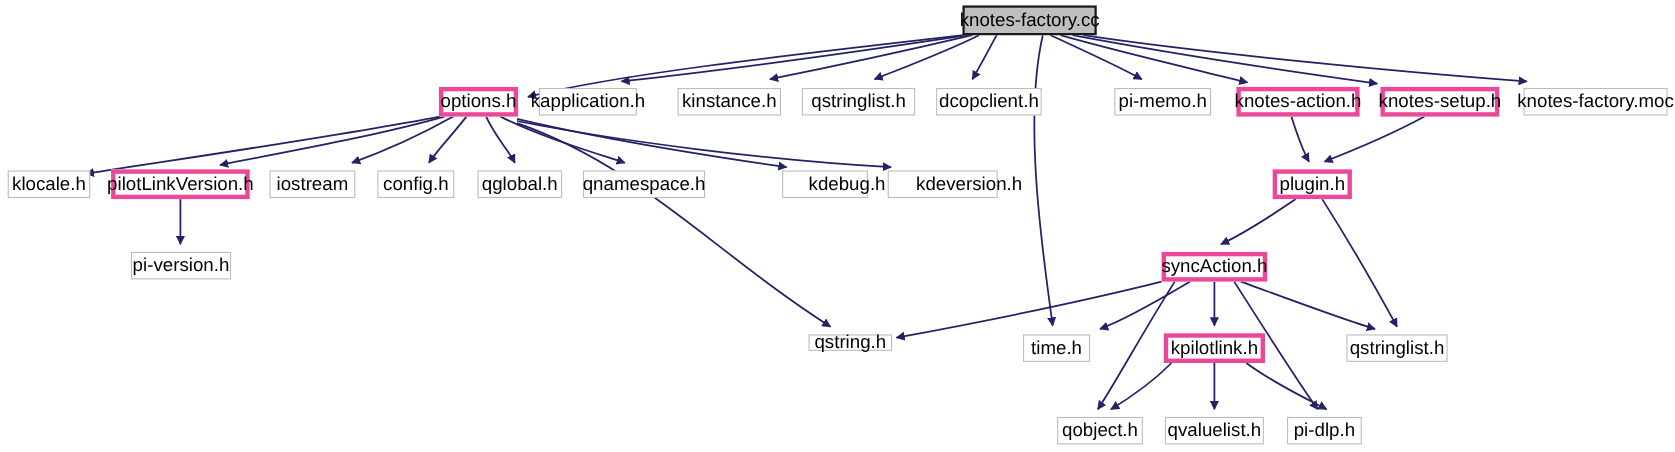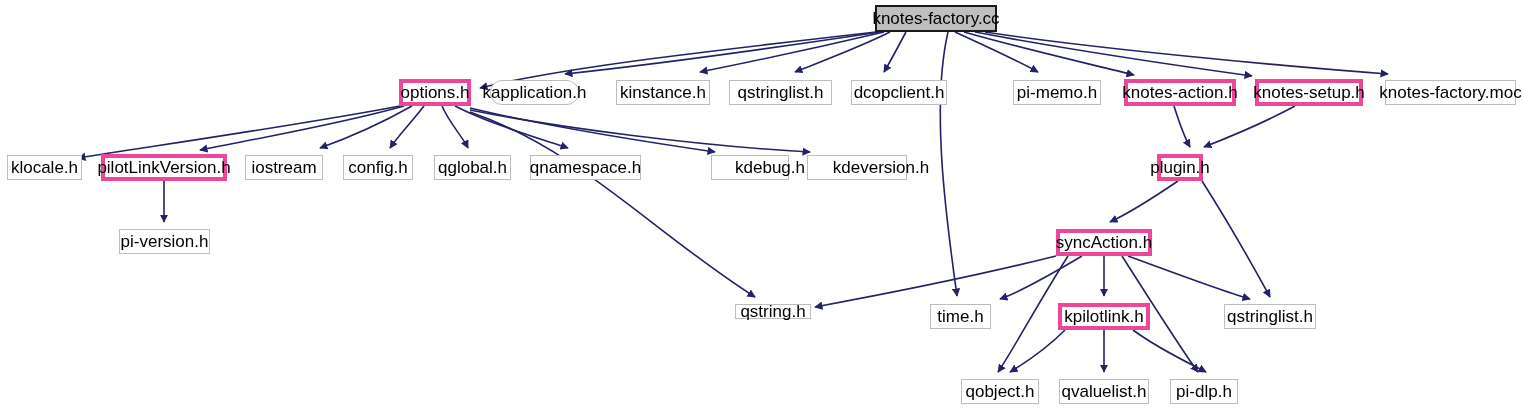--- a/index.html
+++ b/index.html
@@ -98,21 +98,21 @@
         <path d="M 1133,330 C 1160,350 1195,366 1206,372" fill="none" stroke="#222266" stroke-width="1.6" marker-end="url(#arrow)"></path>
       </g>
   </svg>
   <div id="nodes-group">
       <div class="node root" style="left: 875px; top: 5px; width: 122px; height: 27px;">
         <span class="node-label">knotes-factory.cc</span>
       </div>
       <div class="node strong" style="left: 399px; top: 79px; width: 72px; height: 27px;">
         <span class="node-label">options.h</span>
       </div>
-      <div class="node" style="left: 490px; top: 80px; width: 89px; height: 25px; border-radius: 12px;">
+      <div class="node" style="left: 490px; top: 80px; width: 89px; height: 25px;">
         <span class="node-label">kapplication.h</span>
       </div>
       <div class="node" style="left: 616px; top: 80px; width: 94px; height: 25px;">
         <span class="node-label">kinstance.h</span>
       </div>
       <div class="node" style="left: 729px; top: 80px; width: 103px; height: 25px;">
         <span class="node-label">qstringlist.h</span>
       </div>
       <div class="node" style="left: 851px; top: 80px; width: 96px; height: 25px;">
         <span class="node-label">dcopclient.h</span>
@@ -146,21 +146,21 @@
       </div>
       <div class="node" style="left: 530px; top: 155px; width: 111px; height: 25px;">
         <span class="node-label">qnamespace.h</span>
       </div>
       <div class="node" style="left: 711px; top: 155px; width: 78px; height: 25px; padding-left: 40px;">
         <span class="node-label">kdebug.h</span>
       </div>
       <div class="node" style="left: 807px; top: 155px; width: 100px; height: 25px; padding-left: 48px;">
         <span class="node-label">kdeversion.h</span>
       </div>
-      <div class="node strong" style="left: 1157px; top: 154px; width: 46px; height: 27px;">
+      <div class="node strong" style="left: 1157px; top: 154px; width: 72px; height: 27px;">
         <span class="node-label">plugin.h</span>
       </div>
       <div class="node" style="left: 119px; top: 229px; width: 91px; height: 25px;">
         <span class="node-label">pi-version.h</span>
       </div>
       <div class="node strong" style="left: 1056px; top: 229px; width: 96px; height: 27px;">
         <span class="node-label">syncAction.h</span>
       </div>
       <div class="node" style="left: 735px; top: 304px; width: 76px; height: 15px;">
         <span class="node-label">qstring.h</span>

